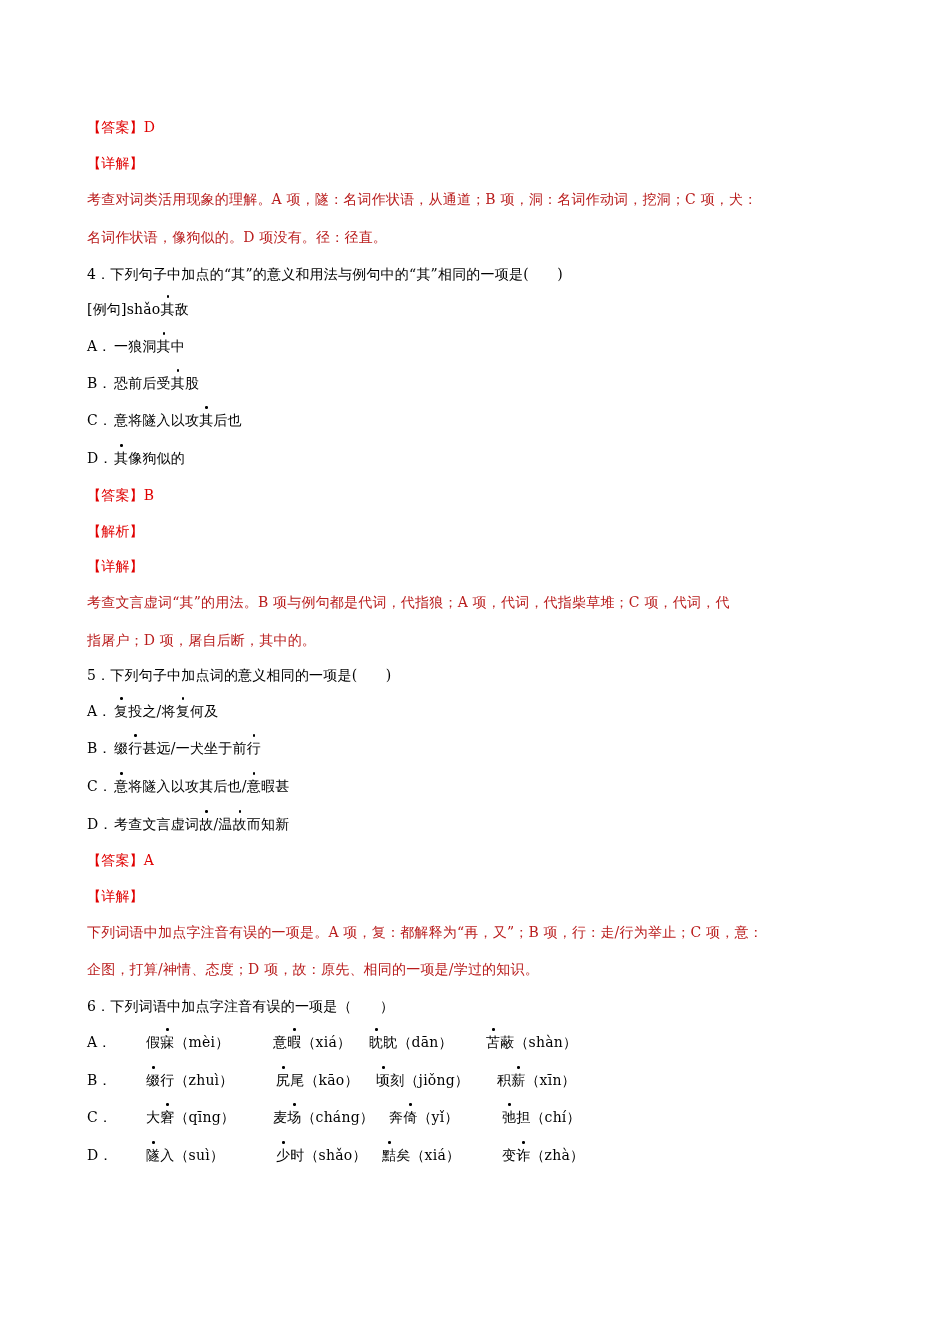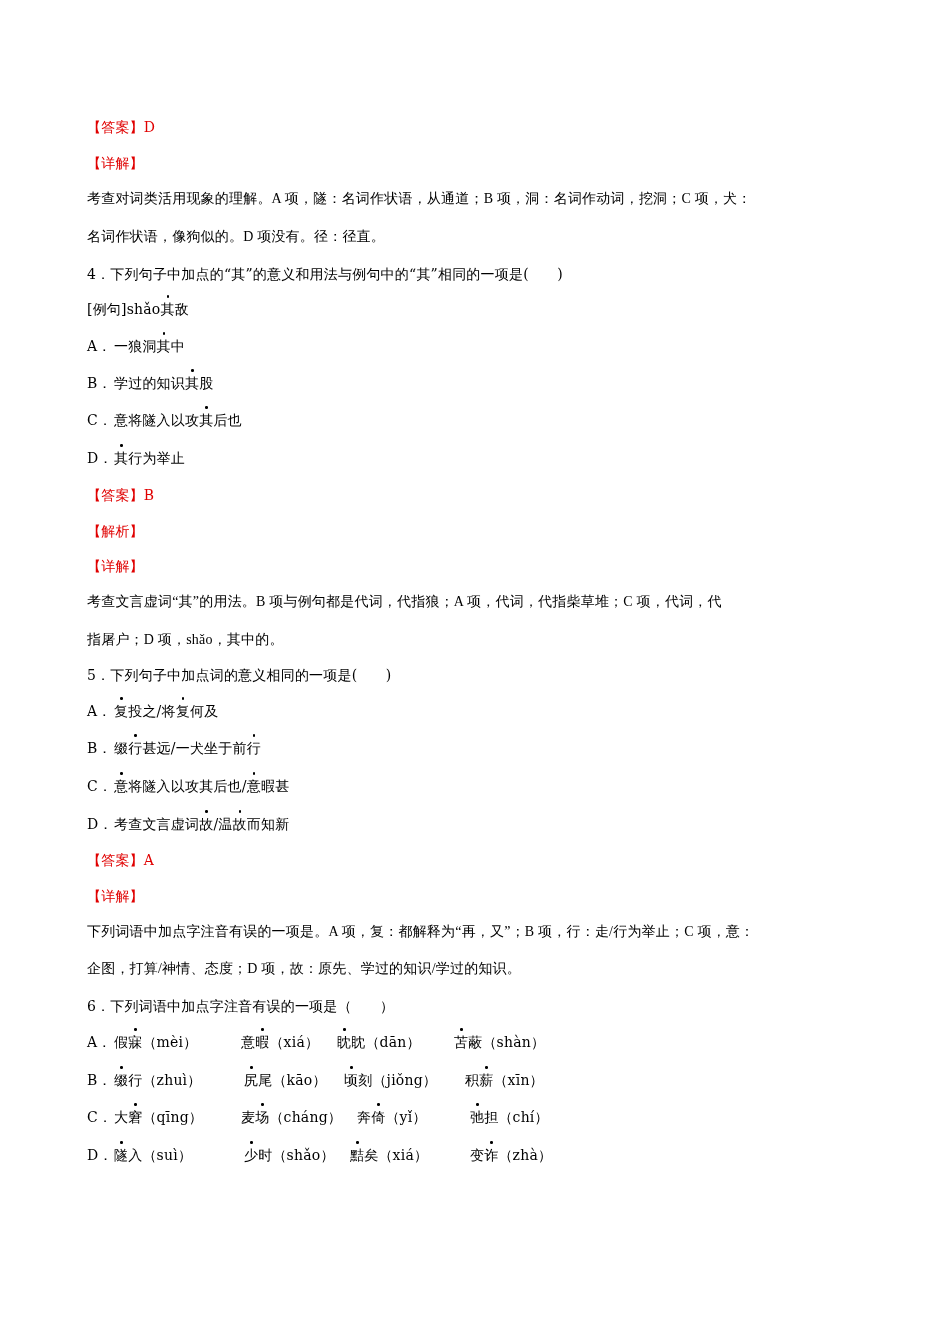--- a/index.html
+++ b/index.html
@@ -1,27 +1,27 @@
 <!DOCTYPE html>
 <html><head>
 <meta charset="utf-8">
 <style>
   html, body { margin:0; padding:0; background:#ffffff; }
   body { width:950px; height:1344px; position:relative; overflow:hidden;
          font-family:"DejaVu Serif","Liberation Serif",serif; color:#000; }
   .page { position:absolute; left:87px; top:0; width:790px; }
   .line { position:absolute; left:0; white-space:nowrap; font-size:14px; line-height:20px; letter-spacing:0.2px; }
-  .red { color:#000000;font-family:Liberation Serif, serif; }
+  .red { color:#b91c1c; }
   .tag { color:#e00000; }
   .ans { color:#e00000; }
   .dot { position:relative; display:inline-block; }
   .dot::before { content:""; position:absolute; left:50%; top:-4px; width:2.5px; height:2.5px;
                  margin-left:-1px; background:#000; border-radius:50%; }
   .opt-label { display:inline-block; width:27px; }
-  .pin-cell { display:inline-block; }
+  .pin-cell { display:inline-block;margin-left:32px; }
 </style>
 </head>
 <body>
 
 <div class="page">
 
   <div class="line" style="top:117px">
     <span class="tag">【答案】</span><span class="ans">D</span>
   </div>
   <div class="line" style="top:153px">
@@ -31,39 +31,39 @@
   <div class="line red" style="top:227px">名词作状语，像狗似的。D 项没有。径：径直。</div>
 
   <div class="line" style="top:264px">4．下列句子中加点的“其”的意义和用法与例句中的“其”相同的一项是(　　)</div>
   <div class="line" style="top:299px">
     <span>[例句]shǎo</span><span class="dot">其</span><span>敌</span>
   </div>
   <div class="line" style="top:336px">
     <span class="opt-label">A．</span><span>一狼洞</span><span class="dot">其</span><span>中</span>
   </div>
   <div class="line" style="top:373px">
-    <span class="opt-label">B．</span><span>学过的知识</span><span class="dot">其</span><span>股</span>
+    <span class="opt-label">B．</span><span>恐前后受</span><span class="dot">其</span><span>股</span>
   </div>
   <div class="line" style="top:410px">
     <span class="opt-label">C．</span><span>意将隧入以攻</span><span class="dot">其</span><span>后也</span>
   </div>
   <div class="line" style="top:448px">
-    <span class="opt-label">D．</span><span></span><span class="dot">其</span><span>行为举止</span>
+    <span class="opt-label">D．</span><span></span><span class="dot">其</span><span>像狗似的</span>
   </div>
   <div class="line" style="top:485px">
     <span class="tag">【答案】</span><span class="ans">B</span>
   </div>
   <div class="line" style="top:521px">
     <span class="tag">【解析】</span>
   </div>
   <div class="line" style="top:556px">
     <span class="tag">【详解】</span>
   </div>
   <div class="line red" style="top:592px">考查文言虚词“其”的用法。B 项与例句都是代词，代指狼；A 项，代词，代指柴草堆；C 项，代词，代</div>
-  <div class="line red" style="top:630px">指屠户；D 项，shǎo，其中的。</div>
+  <div class="line red" style="top:630px">指屠户；D 项，屠自后断，其中的。</div>
 
   <div class="line" style="top:665px">5．下列句子中加点词的意义相同的一项是(　　)</div>
   <div class="line" style="top:701px">
     <span class="opt-label">A．</span><span class="dot">复</span><span>投之/将</span><span class="dot">复</span><span>何及</span>
   </div>
   <div class="line" style="top:738px">
     <span class="opt-label">B．</span><span>缀</span><span class="dot">行</span><span>甚远/一犬坐于前</span><span class="dot">行</span>
   </div>
   <div class="line" style="top:776px">
     <span class="opt-label">C．</span><span class="dot">意</span><span>将隧入以攻其后也/</span><span class="dot">意</span><span>暇甚</span>
@@ -71,21 +71,21 @@
   <div class="line" style="top:814px">
     <span class="opt-label">D．</span><span>考查文言虚词</span><span class="dot">故</span><span>/温</span><span class="dot">故</span><span>而知新</span>
   </div>
   <div class="line" style="top:850px">
     <span class="tag">【答案】</span><span class="ans">A</span>
   </div>
   <div class="line" style="top:886px">
     <span class="tag">【详解】</span>
   </div>
   <div class="line red" style="top:922px">下列词语中加点字注音有误的一项是。A 项，复：都解释为“再，又”；B 项，行：走/行为举止；C 项，意：</div>
-  <div class="line red" style="top:959px">企图，打算/神情、态度；D 项，故：原先、学过的知识/学过的知识。</div>
+  <div class="line red" style="top:959px">企图，打算/神情、态度；D 项，故：原先、相同的一项是/学过的知识。</div>
 
   <div class="line" style="top:996px">6．下列词语中加点字注音有误的一项是（　　）</div>
 
   <div class="line" style="top:1032px">
     <span class="opt-label">A．</span>
     <span class="pin-cell" style="position:absolute;left:27px"><span>假</span><span class="dot">寐</span><span></span><span>（mèi）</span></span>
     <span class="pin-cell" style="position:absolute;left:154px"><span>意</span><span class="dot">暇</span><span></span><span>（xiá）</span></span>
     <span class="pin-cell" style="position:absolute;left:250px"><span></span><span class="dot">眈</span><span>眈</span><span>（dān）</span></span>
     <span class="pin-cell" style="position:absolute;left:367px"><span></span><span class="dot">苫</span><span>蔽</span><span>（shàn）</span></span>
   </div>

